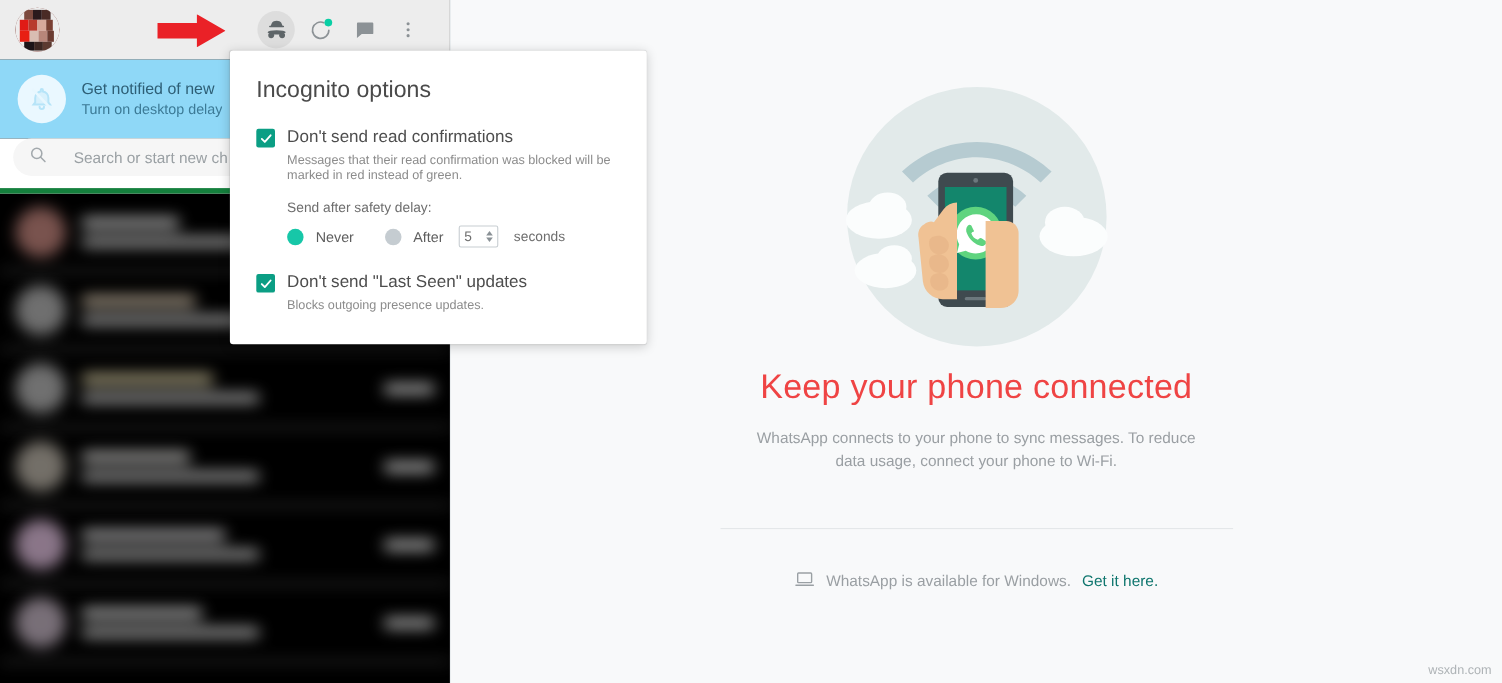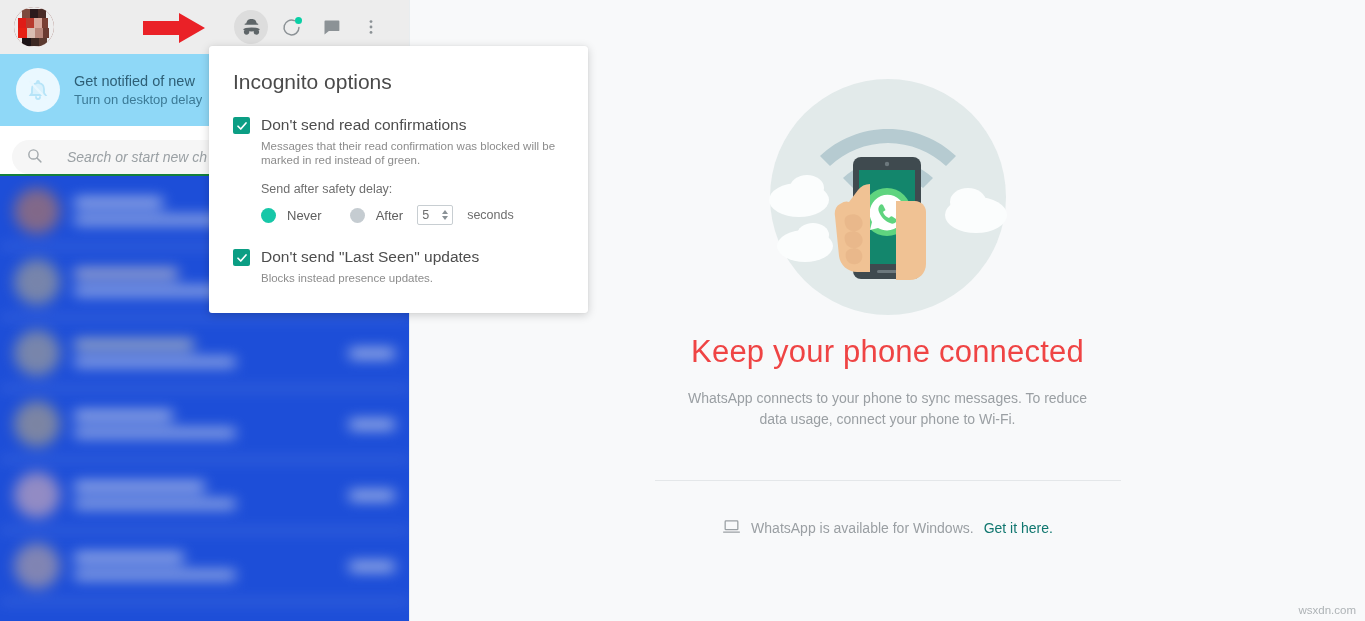--- a/index.html
+++ b/index.html
@@ -8,21 +8,21 @@
     overflow: hidden;
     font-family: "Liberation Sans", sans-serif;
     background: #f7f8fa;
   }
   #app { position: relative; width: 1365px; height: 621px; background: #f8f9fa; }
 
   
   .left-panel {
     position: absolute; left: 0; top: 0;
     width: 410px; height: 621px;
-    background: #1d4ed8;
+    background: #000000;
     border-right: 1px solid #e9edef;
     overflow: hidden;
   }
   .left-header {
     position: relative;
     height: 54px;
     background: #ededed;
     display: flex; align-items: center;
     padding: 0 14px;
   }
@@ -82,24 +82,23 @@
     flex: 0 0 auto;
     color: #8fd8f7;
   }
   .notif-text { overflow: hidden; white-space: nowrap; }
   .notif-title { font-size: 14.5px; color: #2e5f76; line-height: 19px; }
   .notif-sub { font-size: 13px; color: #3c7a96; line-height: 18px; }
 
   
   .search-wrap {
     height: 50px; background: #fff;
-    display: flex; align-items: flex-end;
+    display: flex; align-items: flex-start;
     padding: 0 12px;
-    border-bottom: 2px solid #15803d;
-    font-style: italic;
+    border-bottom: 5px solid #15803d;
   }
   .search-box {
     flex: 1; height: 34px; border-radius: 18px;
     background: #f6f6f6;
     display: flex; align-items: center;
     padding: 0 14px; gap: 24px;
   }
   .search-ph { font-size: 14px; color: #9aa0a4; white-space: nowrap; }
 
   
@@ -440,21 +439,21 @@
     </div>
 
     <div class="opt-row opt-row2">
       <span class="cbx">
         <svg width="12" height="12" viewBox="0 0 24 24" fill="none" stroke="#ffffff" stroke-width="3.4" stroke-linecap="round" stroke-linejoin="round">
           <path d="M4 12.5l5.5 5.5L20 6"></path>
         </svg>
       </span>
       <span class="opt-label">Don't send "Last Seen" updates</span>
     </div>
-    <div class="opt-desc">Blocks instead presence updates.</div>
+    <div class="opt-desc">Blocks outgoing presence updates.</div>
   </div>
 
   <div class="red-arrow">
     <svg width="62" height="30" viewBox="0 0 62 30">
       <path d="M0 8h36V0l26 15-26 15v-8H0z" fill="#ea2127"></path>
     </svg>
   </div>
 
   <div class="watermark">wsxdn.com</div>
 </div>

